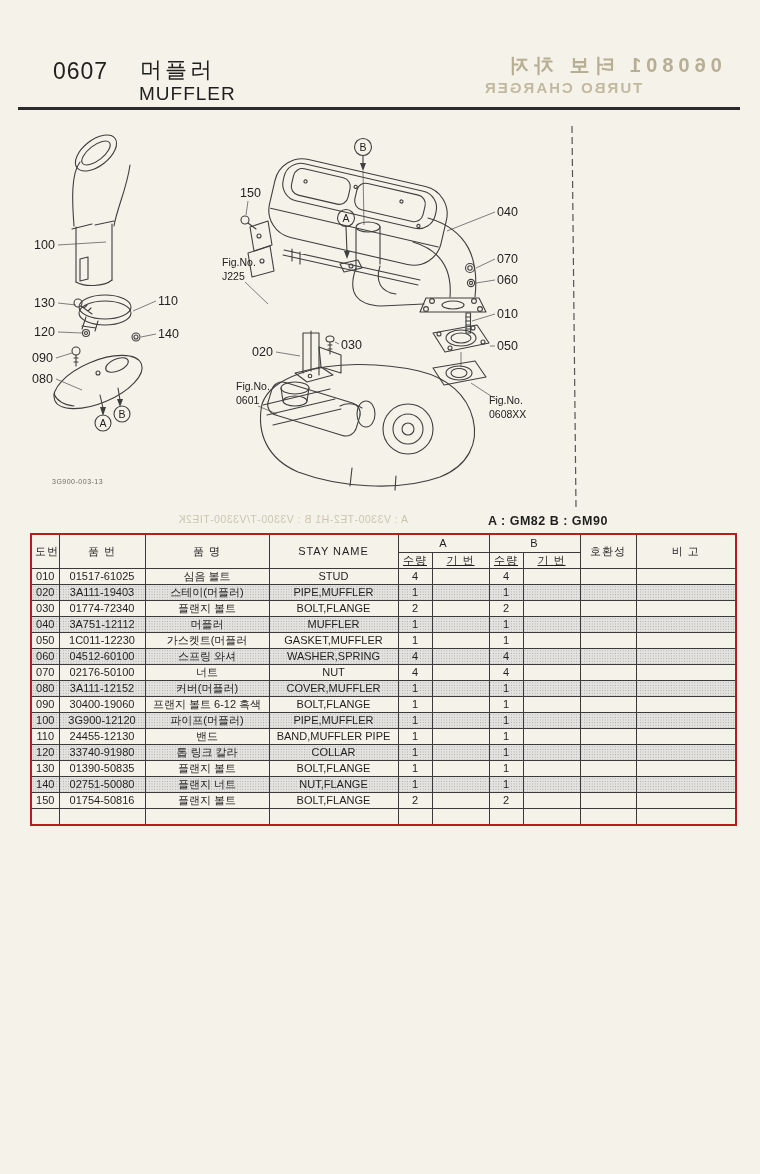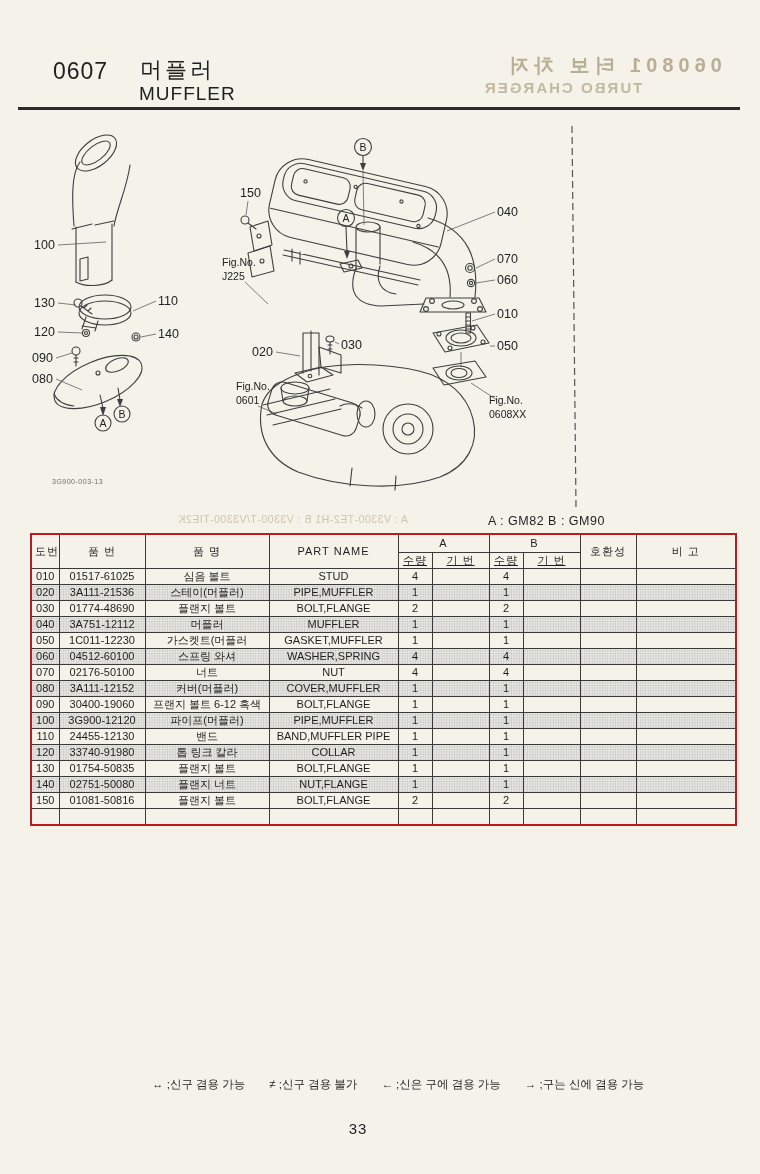--- a/index.html
+++ b/index.html
@@ -24,21 +24,21 @@
   .diagram .ln{stroke:#3f3f3f;stroke-width:1.1;fill:none;stroke-linecap:round;stroke-linejoin:round;}
   .diagram .thin{stroke:#4a4a4a;stroke-width:0.7;fill:none;}
   .diagram .arrowhead{fill:#3f3f3f;stroke:none;}
   .diagram text{fill:#222;font-family:"Liberation Sans","DejaVu Sans",sans-serif;}
   .diagram .callout{font-size:12.5px;}
   .diagram .figref{font-size:10.5px;}
   .diagram .marker{font-size:10.5px;text-anchor:middle;}
   .diagram .dwgno{font-size:7px;fill:#6d6b63;letter-spacing:0.5px;}
   .diagram .dash{stroke:#555;stroke-width:1.2;stroke-dasharray:7 4;fill:none;}
   
-  .variant{position:absolute;left:488px;top:498px;font-size:12.5px;letter-spacing:0.5px;}
+  .variant{position:absolute;left:488px;top:498px;font-size:12.5px;letter-spacing:0.5px;font-weight:bold;}
   
   .table-wrap{position:absolute;left:30px;top:517px;}
   table.parts{border-collapse:collapse;table-layout:fixed;width:705px;border:2px solid #b91c1c;}
   table.parts th,table.parts td{
     border:1px solid #3a3a3a;font-weight:normal;font-size:11px;
     padding:0 3px;line-height:1.05;overflow:hidden;white-space:nowrap;
   }
   table.parts thead tr:first-child th{height:17px;}
   table.parts thead tr:last-child th{height:15px;text-decoration:underline;}
   table.parts thead th{text-align:center;letter-spacing:1px;}
@@ -270,21 +270,21 @@
           <col style="width:34px">
           <col style="width:57px">
         <col style="width:56px">
           <col style="width:100px">
       </colgroup>
       <thead>
         <tr>
           <th rowspan="2">도번</th>
           <th rowspan="2">품  번</th>
           <th rowspan="2">품  명</th>
-          <th rowspan="2">PART NAME</th>
+          <th rowspan="2">STAY NAME</th>
           <th colspan="2">A</th>
           <th colspan="2">B</th>
           <th rowspan="2">호환성</th>
           <th rowspan="2">비  고</th>
         </tr>
         <tr>
           <th>수량</th>
           <th>기 번</th>
           <th>수량</th>
           <th>기 번</th>
@@ -298,33 +298,33 @@
       <td class="c-left">STUD</td>
       <td class="c-center">4</td>
       <td class="c-center"></td>
       <td class="c-center">4</td>
       <td class="c-center"></td>
       <td class="c-center"></td>
       <td class="c-left"></td>
     </tr>
           <tr class="shaded">
       <td class="c-center">020</td>
-      <td class="c-left">3A111-21536</td>
+      <td class="c-left">3A111-19403</td>
       <td class="c-left">스테이(머플러)</td>
       <td class="c-left">PIPE,MUFFLER</td>
       <td class="c-center">1</td>
       <td class="c-center"></td>
       <td class="c-center">1</td>
       <td class="c-center"></td>
       <td class="c-center"></td>
       <td class="c-left"></td>
     </tr>
           <tr>
       <td class="c-center">030</td>
-      <td class="c-left">01774-48690</td>
+      <td class="c-left">01774-72340</td>
       <td class="c-left">플랜지 볼트</td>
       <td class="c-left">BOLT,FLANGE</td>
       <td class="c-center">2</td>
       <td class="c-center"></td>
       <td class="c-center">2</td>
       <td class="c-center"></td>
       <td class="c-center"></td>
       <td class="c-left"></td>
     </tr>
           <tr class="shaded">
@@ -430,21 +430,21 @@
       <td class="c-left">COLLAR</td>
       <td class="c-center">1</td>
       <td class="c-center"></td>
       <td class="c-center">1</td>
       <td class="c-center"></td>
       <td class="c-center"></td>
       <td class="c-left"></td>
     </tr>
           <tr>
       <td class="c-center">130</td>
-      <td class="c-left">01754-50835</td>
+      <td class="c-left">01390-50835</td>
       <td class="c-left">플랜지 볼트</td>
       <td class="c-left">BOLT,FLANGE</td>
       <td class="c-center">1</td>
       <td class="c-center"></td>
       <td class="c-center">1</td>
       <td class="c-center"></td>
       <td class="c-center"></td>
       <td class="c-left"></td>
     </tr>
           <tr class="shaded">
@@ -454,21 +454,21 @@
       <td class="c-left">NUT,FLANGE</td>
       <td class="c-center">1</td>
       <td class="c-center"></td>
       <td class="c-center">1</td>
       <td class="c-center"></td>
       <td class="c-center"></td>
       <td class="c-left"></td>
     </tr>
           <tr>
       <td class="c-center">150</td>
-      <td class="c-left">01081-50816</td>
+      <td class="c-left">01754-50816</td>
       <td class="c-left">플랜지 볼트</td>
       <td class="c-left">BOLT,FLANGE</td>
       <td class="c-center">2</td>
       <td class="c-center"></td>
       <td class="c-center">2</td>
       <td class="c-center"></td>
       <td class="c-center"></td>
       <td class="c-left"></td>
     </tr>
         </tbody>
@@ -482,22 +482,15 @@
             <td></td>
             <td></td>
             <td></td>
             <td></td>
             <td></td>
         </tr>
       </tbody>
     </table>
   </div>
 
-  <div class="legend">
-    <span>↔ ;신구 겸용 가능</span>
-    <span>≠ ;신구 겸용 불가</span>
-    <span>← ;신은 구에 겸용 가능</span>
-    <span>→ ;구는 신에 겸용 가능</span>
-  </div>
-
-  <div class="page-num">33</div>
+
 
 </div>
 
 </body></html>

